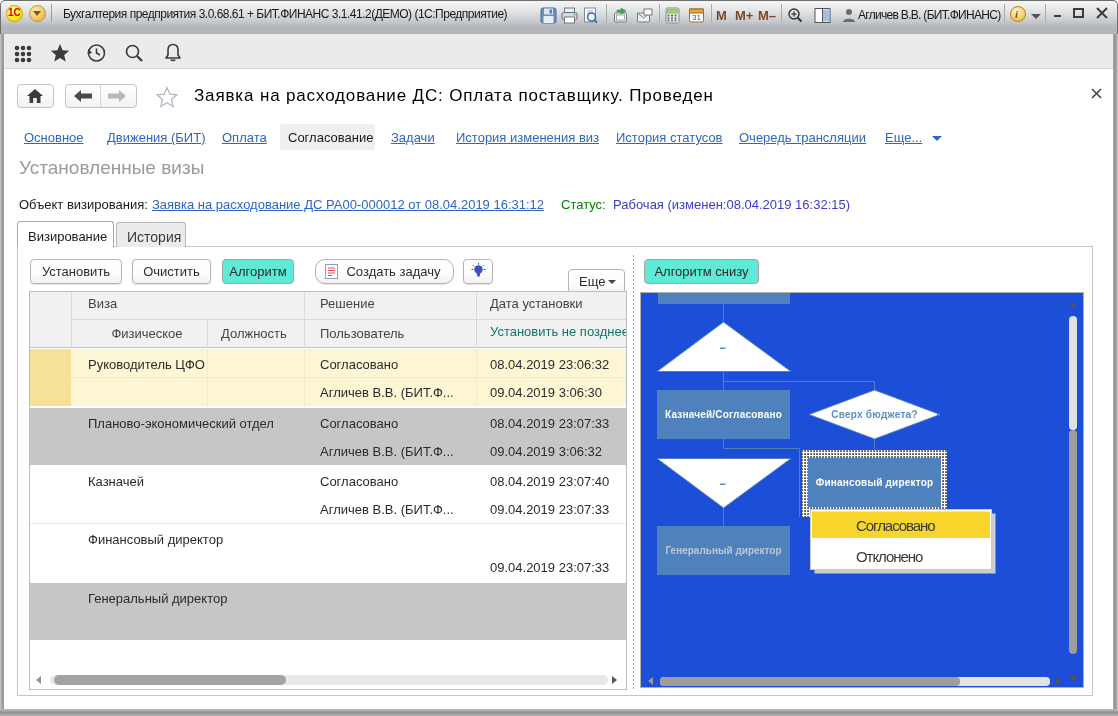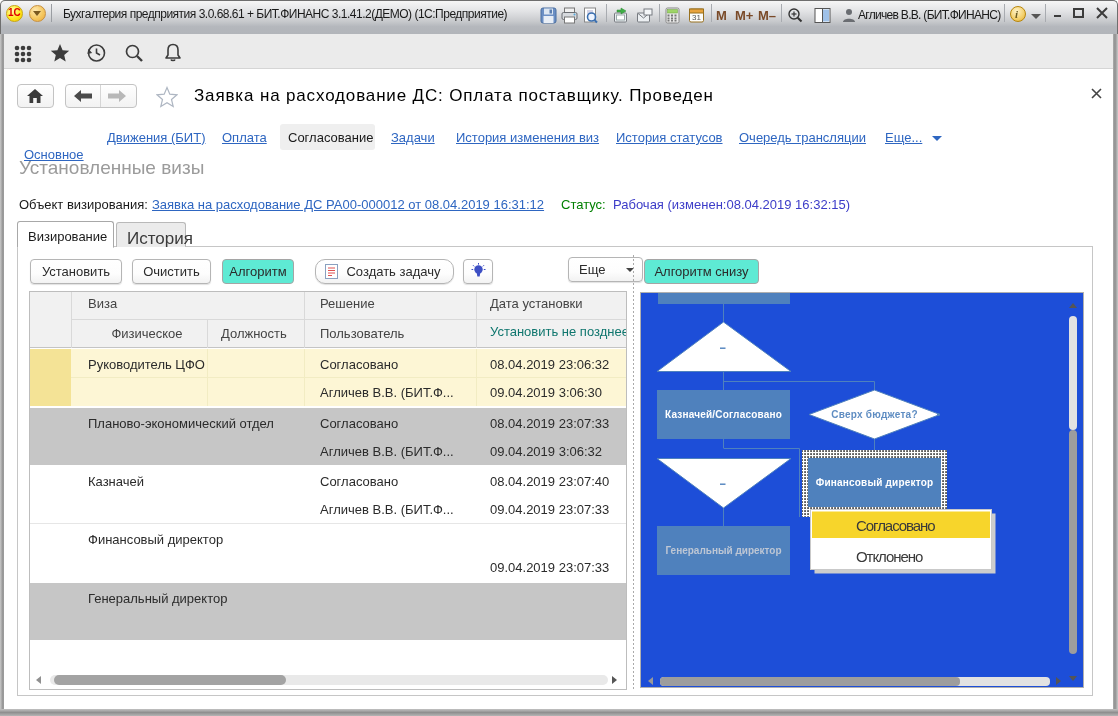--- a/index.html
+++ b/index.html
@@ -175,21 +175,21 @@
   <svg class="abs" style="left:156px;top:86px;" width="22" height="22" viewBox="0 0 22 22">
     <path d="M11 1.5 L13.8 8.2 L21 8.8 L15.5 13.5 L17.2 20.5 L11 16.7 L4.8 20.5 L6.5 13.5 L1 8.8 L8.2 8.2 Z" fill="#fff" stroke="#aeb6c2" stroke-width="1.2"></path>
   </svg>
   <div class="abs" style="left:194px;top:86px;font-size:17px;letter-spacing:0.85px;color:#000;">Заявка на расходование ДС: Оплата поставщику. Проведен</div>
   <svg class="abs" style="left:1091px;top:88px;" width="11" height="11" viewBox="0 0 11 11">
     <path d="M1 1 L10 10 M10 1 L1 10" stroke="#444" stroke-width="1.6"></path>
   </svg>
 </div>
 
 <div id="linkrow">
-  <div class="abs lnk" style="left:24px;top:130px;margin-top:17px;">Основное</div>
+  <div class="abs lnk" style="left:24px;top:130px;">Основное</div>
   <div class="abs lnk" style="left:107px;top:130px;">Движения (БИТ)</div>
   <div class="abs lnk" style="left:222px;top:130px;">Оплата</div>
   <div class="abs seltab" style="left:280px;top:124px;width:95px;height:26px;"></div>
   <div class="abs" style="left:288px;top:130px;font-size:13px;color:#1a1a1a;">Согласование</div>
   <div class="abs lnk" style="left:391px;top:130px;">Задачи</div>
   <div class="abs lnk" style="left:456px;top:130px;">История изменения виз</div>
   <div class="abs lnk" style="left:616px;top:130px;">История статусов</div>
   <div class="abs lnk" style="left:739px;top:130px;">Очередь трансляции</div>
   <div class="abs lnk" style="left:885px;top:130px;">Еще...</div>
   <div class="abs" style="left:932px;top:136px;width:0;height:0;border-left:5px solid transparent;border-right:5px solid transparent;border-top:5px solid #2e66c1;"></div>
@@ -200,21 +200,21 @@
   <div class="abs lnk" style="left:152px;top:197px;">Заявка на расходование ДС РА00-000012 от 08.04.2019 16:31:12</div>
   <div class="abs" style="left:561px;top:197px;font-size:13px;color:#008000;">Статус:</div>
   <div class="abs" style="left:613px;top:197px;font-size:13px;color:#3c3cc8;">Рабочая (изменен:08.04.2019 16:32:15)</div>
 </div>
 
 <div id="frame">
 
   <div class="abs" style="left:17px;top:246px;width:1076px;height:450px;border:1px solid #c6c6c6;box-sizing:border-box;"></div>
 
   <div class="abs" style="left:116px;top:222px;width:70px;height:25px;background:#ebebeb;border:1px solid #b9b9b9;border-bottom:none;border-radius:3px 3px 0 0;box-sizing:border-box;"></div>
-  <div class="abs" style="left:127px;top:229px;font-size:17px;color:#3a3a3a;">История</div>
+  <div class="abs" style="left:127px;top:229px;font-size:14px;color:#3a3a3a;">История</div>
   <div class="abs" style="left:17px;top:221px;width:97px;height:27px;background:#fff;border:1px solid #a8a8a8;border-bottom:1px solid #fff;border-radius:3px 3px 0 0;box-sizing:border-box;"></div>
   <div class="abs" style="left:28px;top:229px;font-size:13px;color:#1a1a1a;">Визирование</div>
 
   <div class="abs btn" style="left:30px;top:259px;width:92px;line-height:23px;">Установить</div>
   <div class="abs btn" style="left:132px;top:259px;width:79px;line-height:23px;">Очистить</div>
   <div class="abs btn pressed" style="left:222px;top:259px;width:72px;line-height:23px;">Алгоритм</div>
   <div class="abs btn" style="left:315px;top:259px;width:139px;line-height:23px;border-radius:10px;"><span style="margin-left:18px;">Создать задачу</span></div>
   <svg class="abs" style="left:325px;top:264px;" width="13" height="15" viewBox="0 0 13 15">
     <rect x="0.5" y="0.5" width="12" height="14" fill="#fff" stroke="#8aa0c0"></rect>
     <g stroke="#e05050" stroke-width="1">
@@ -229,21 +229,21 @@
     <circle cx="7.5" cy="6.5" r="4.2" fill="#3d4fc4"></circle>
     <path d="M5.8 10 L9.2 10 L8.7 13.5 L6.3 13.5 Z" fill="#3d4fc4"></path>
     <g stroke="#3d4fc4" stroke-width="1">
         <line x1="7.5" y1="0" x2="7.5" y2="1.6"></line>
         <line x1="2" y1="2.2" x2="3.2" y2="3.4"></line>
         <line x1="13" y1="2.2" x2="11.8" y2="3.4"></line>
         <line x1="0.5" y1="6.5" x2="2.2" y2="6.5"></line>
         <line x1="12.8" y1="6.5" x2="14.5" y2="6.5"></line>
       </g>
   </svg>
-  <div class="abs btn" style="left:568px;top:257px;width:75px;">
+  <div class="abs btn" style="left:568px;top:269px;width:57px;">
       <span style="position:absolute;left:10px;top:4px;">Еще</span>
     <span style="position:absolute;right:8px;top:10px;width:0;height:0;border-left:4px solid transparent;border-right:4px solid transparent;border-top:4px solid #444;"></span>
     </div>
   <div class="abs btn pressed" style="left:644px;top:259px;width:115px;line-height:23px;">Алгоритм снизу</div>
 
   <div class="abs" style="left:633px;top:255px;width:1px;height:435px;background:repeating-linear-gradient(to bottom,#aaa 0,#aaa 2px,transparent 2px,transparent 4px);"></div>
 </div>
 
 <div id="table">
   <div class="abs" style="left:29px;top:291px;width:598px;height:399px;border:1px solid #bdbdbd;box-sizing:border-box;background:#fff;"></div>

